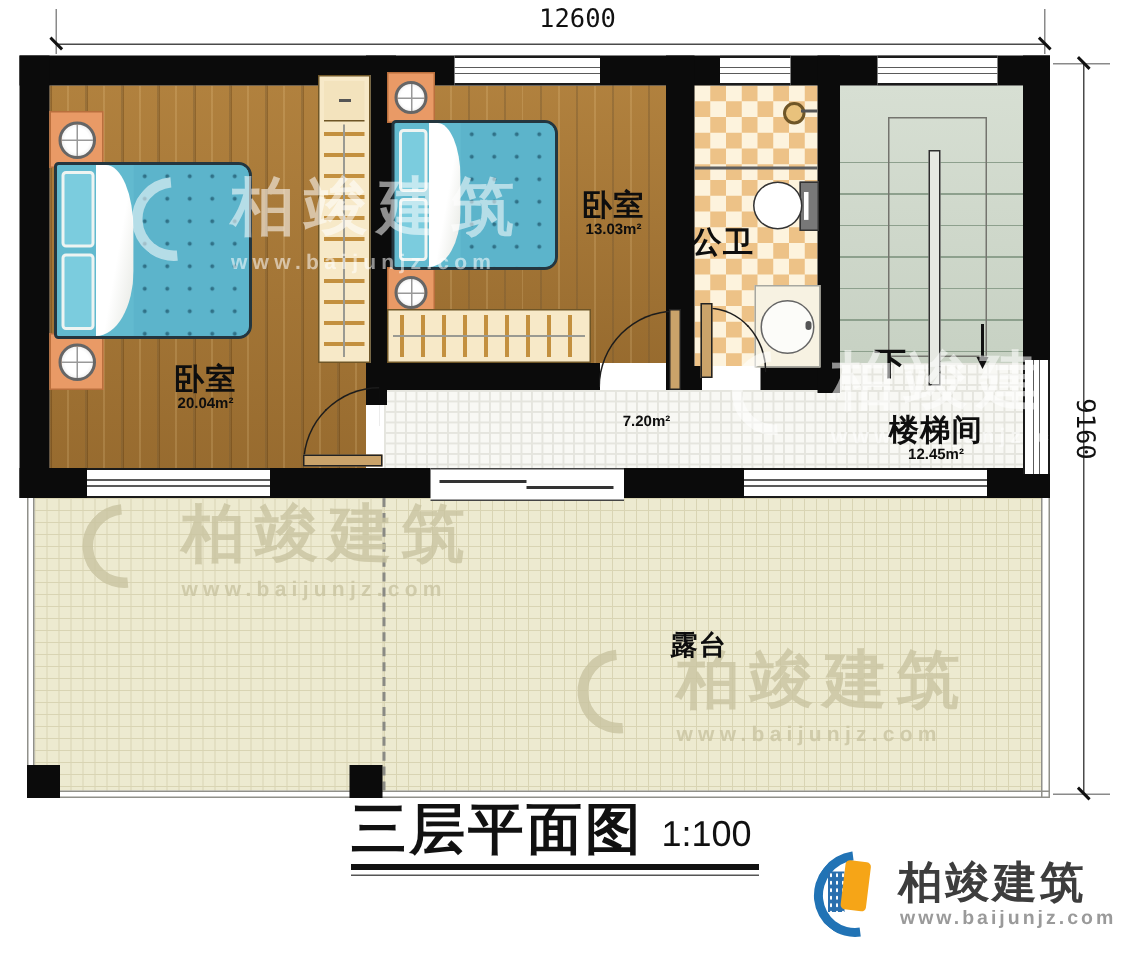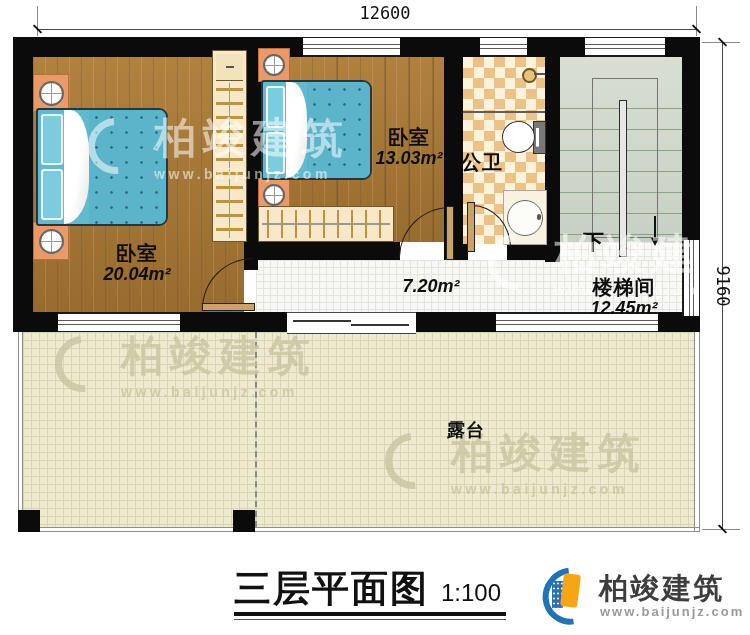--- a/index.html
+++ b/index.html
@@ -72,36 +72,36 @@
   
   .treads{position:absolute;background-image:repeating-linear-gradient(to bottom,#8da08d 0 1px,transparent 1px 21px);}
   .stair-outline{position:absolute;border:1px solid #74746e;}
   .stair-rail{position:absolute;background:#e6e8e2;border:1px solid #2e2e2e;}
   .arrow-line{position:absolute;background:#111;}
   .arrow-head{position:absolute;width:0;height:0;border-left:4px solid transparent;
     border-right:4px solid transparent;border-top:8px solid #111;}
   
   .room-label{position:absolute;text-align:center;color:#0e0e0e;line-height:1.12;}
   .room-label .nm{font-size:20px;font-weight:700;letter-spacing:1px;}
-  .room-label .ar{font-size:18px;font-weight:700;font-style:italic;}
+  .room-label .ar{font-size:10px;font-weight:700;}
   .down-label{position:absolute;font-size:21px;font-weight:700;color:#0e0e0e;}
   
   .dim-line{position:absolute;background:#4a4a4a;}
   .ext-line{position:absolute;background:#8a8a8a;}
   .tick{position:absolute;width:11px;height:2px;background:#111;transform:rotate(45deg);}
   .dim-text{position:absolute;font-size:17px;color:#111;font-family:"DejaVu Sans Mono","Liberation Mono",monospace;}
   
   .wm{position:absolute;display:flex;align-items:center;gap:10px;color:rgba(255,255,255,.55);pointer-events:none;}
   .wm-arc{width:42px;height:42px;border:7px solid rgba(255,255,255,.55);
     border-color:transparent transparent rgba(255,255,255,.55) rgba(255,255,255,.55);
     border-radius:50%;transform:rotate(40deg);}
   .wm-main{font-size:42px;font-weight:800;letter-spacing:7px;white-space:nowrap;}
   .wm-sub{font-size:14px;font-weight:700;letter-spacing:3.5px;white-space:nowrap;}
   
-  .tb{position:absolute;left:234px;top:570px;width:272px;}
+  .tb{position:absolute;left:234px;top:534px;width:272px;}
   .tb-row{display:flex;align-items:flex-end;gap:12px;}
   .tb-title{font-size:37px;font-weight:800;color:#111;letter-spacing:2px;line-height:1.05;}
   .tb-scale{font-size:24px;font-weight:500;color:#111;padding-bottom:2px;}
   .tb-line1{height:4px;background:#111;margin-top:3px;}
   .tb-line2{height:1.5px;background:#555;margin-top:3px;}
   .tb-info{margin-top:7px;font-size:19px;color:#111;white-space:nowrap;letter-spacing:.5px;}
   
   .logo-name{position:absolute;left:599px;top:569px;font-size:29px;font-weight:900;color:#3d3d3d;letter-spacing:2.5px;white-space:nowrap;}
   .logo-url{position:absolute;left:600px;top:604px;font-size:13px;font-weight:700;color:#9a9a9a;letter-spacing:2px;white-space:nowrap;}
   .logo-swoosh{position:absolute;left:543px;top:567px;width:44px;height:46px;border:6px solid #2173b5;

